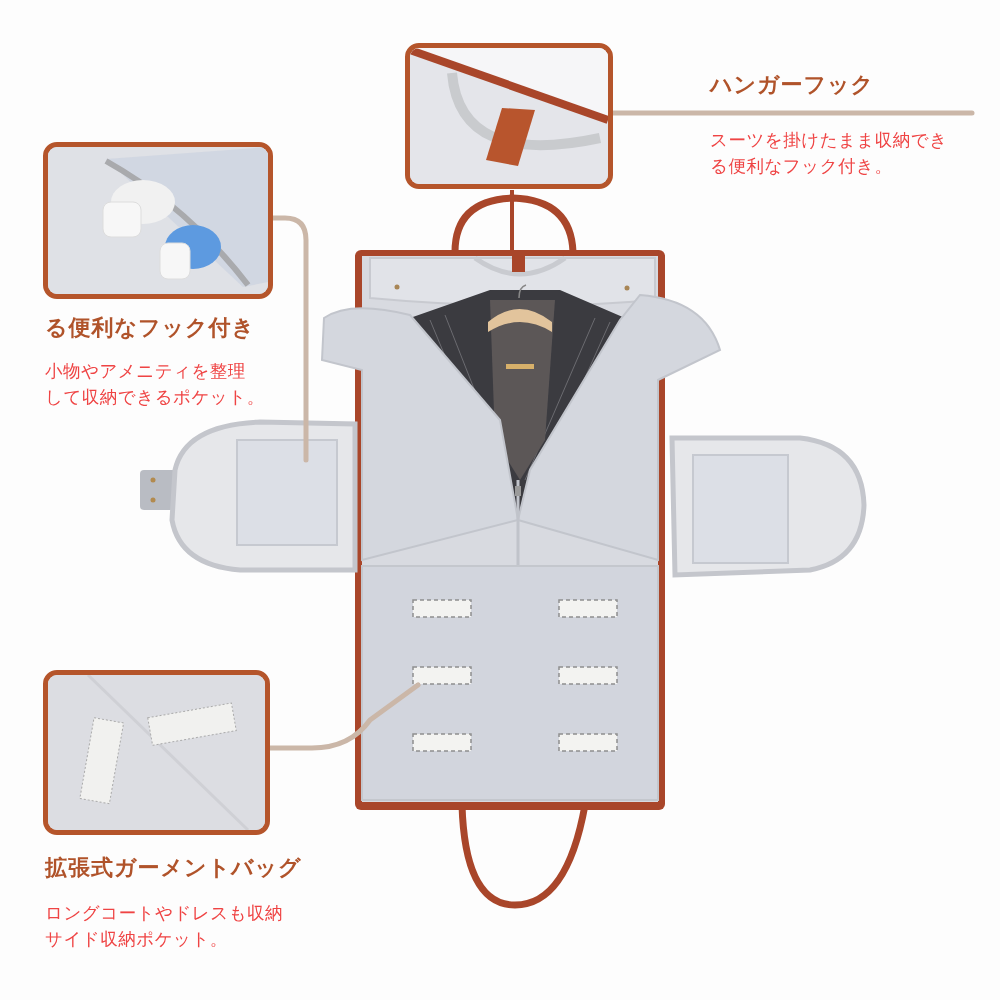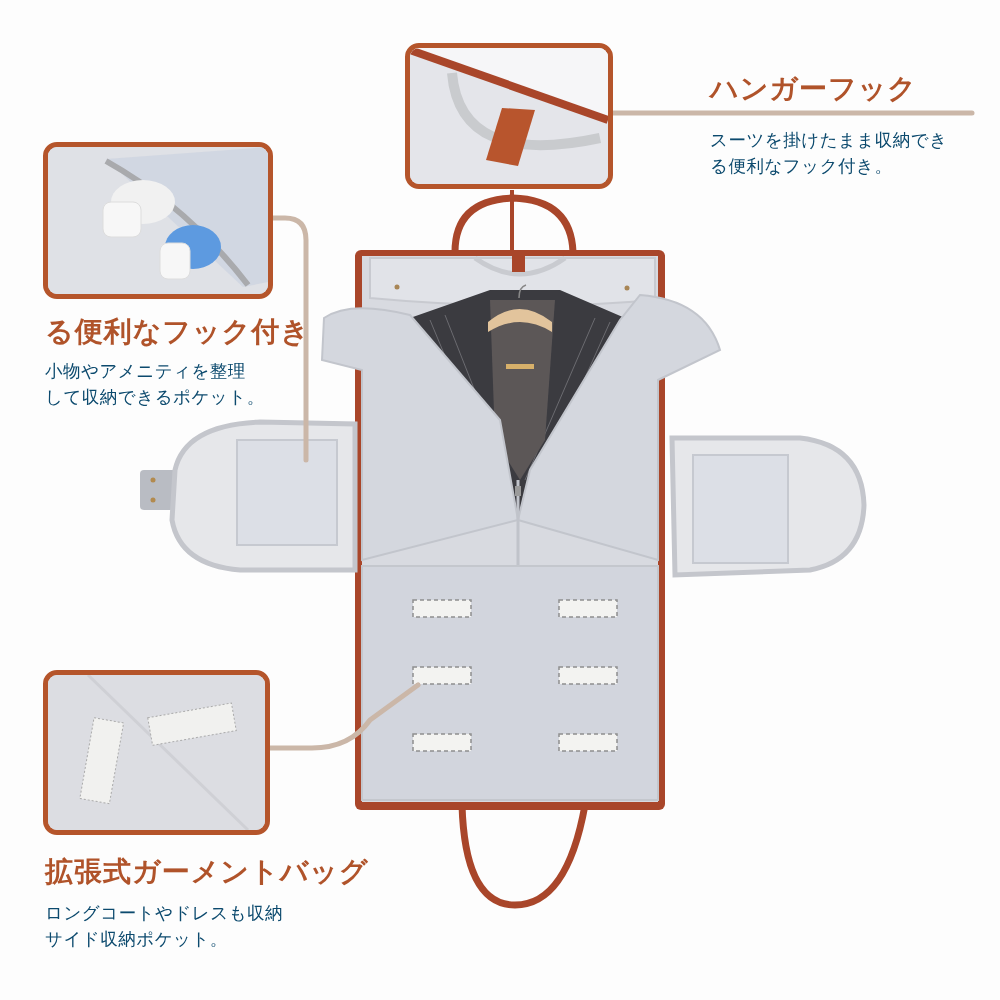--- a/index.html
+++ b/index.html
@@ -7,25 +7,25 @@
     width: 1000px; height: 1000px; overflow: hidden; position: relative;
     background: #fdfdfd;
     font-family: "DejaVu Sans", "Liberation Sans", sans-serif;
   }
   .abs { position: absolute; }
   .inset {
     position: absolute; border: 5px solid #b5552b; border-radius: 14px;
     overflow: hidden; box-sizing: border-box; background: #dcdee4;
   }
   .feature-title {
-    position: absolute; color: #b0532a; font-weight: bold; font-size: 28px;
+    position: absolute; color: #b0532a; font-weight: bold; font-size: 22px;
     letter-spacing: 1px; white-space: nowrap; margin: 0;
   }
   .feature-desc {
-    position: absolute; color: #0c4a6e; font-size: 17.5px; line-height: 26px;
+    position: absolute; color: #ef4444; font-size: 17.5px; line-height: 26px;
     white-space: pre-line; margin: 0; letter-spacing: 0.5px;
   }
 </style>
 </head>
 <body>
 
 <svg class="abs" style="left:0;top:0" width="1000" height="1000">
 
   <path d="M455 252 Q 455 200 513 198 Q 571 200 573 252" fill="none" stroke="#a9462a" stroke-width="7"></path>
 

